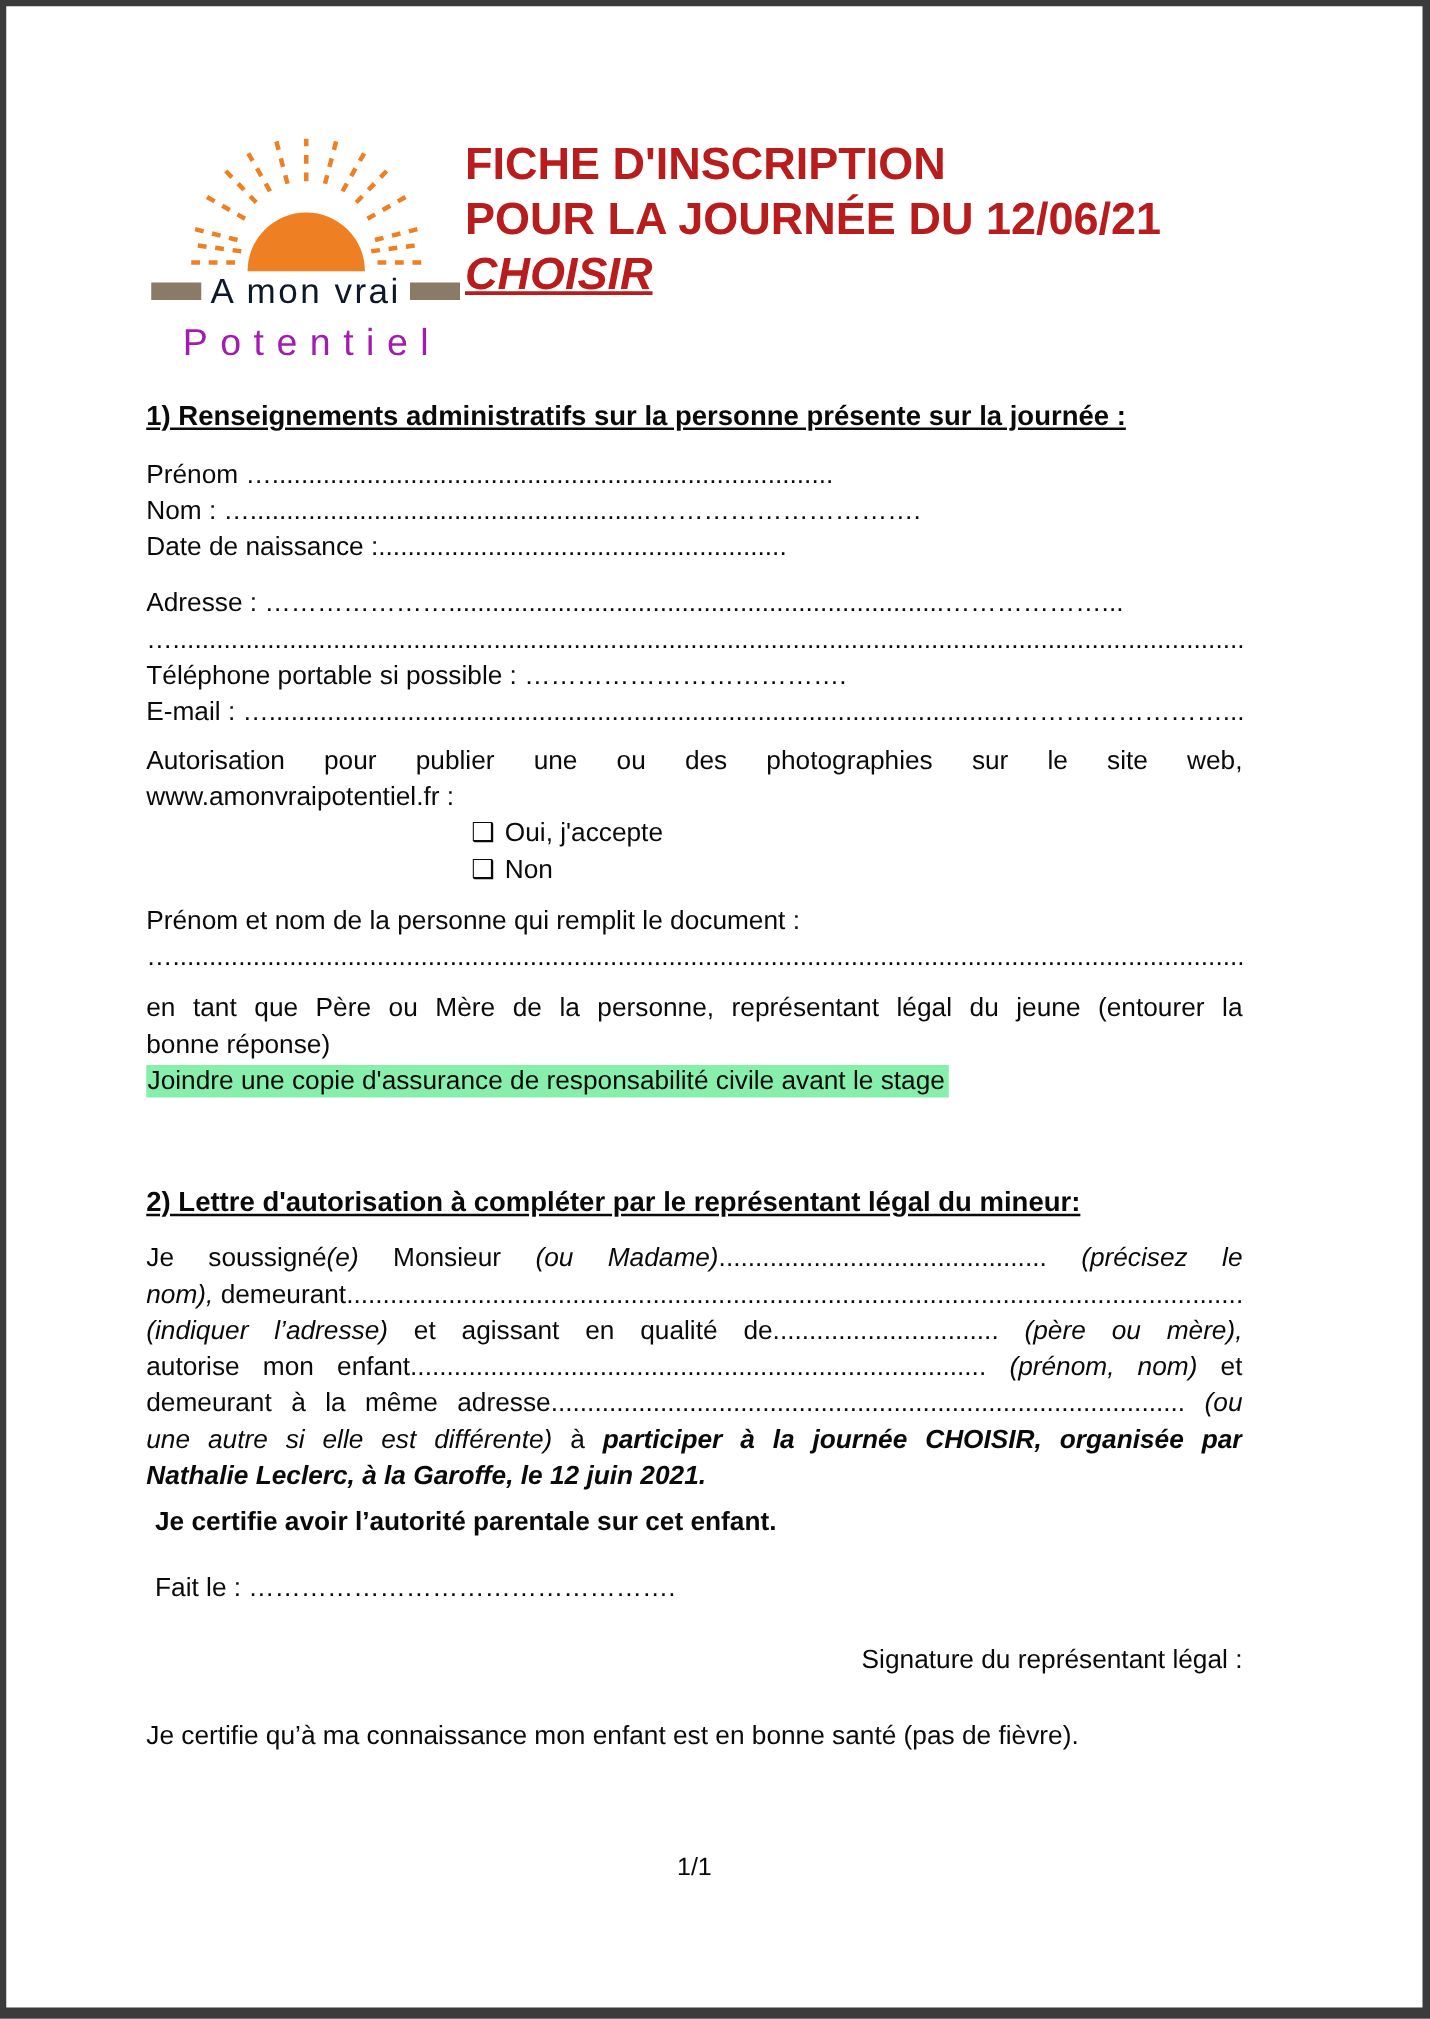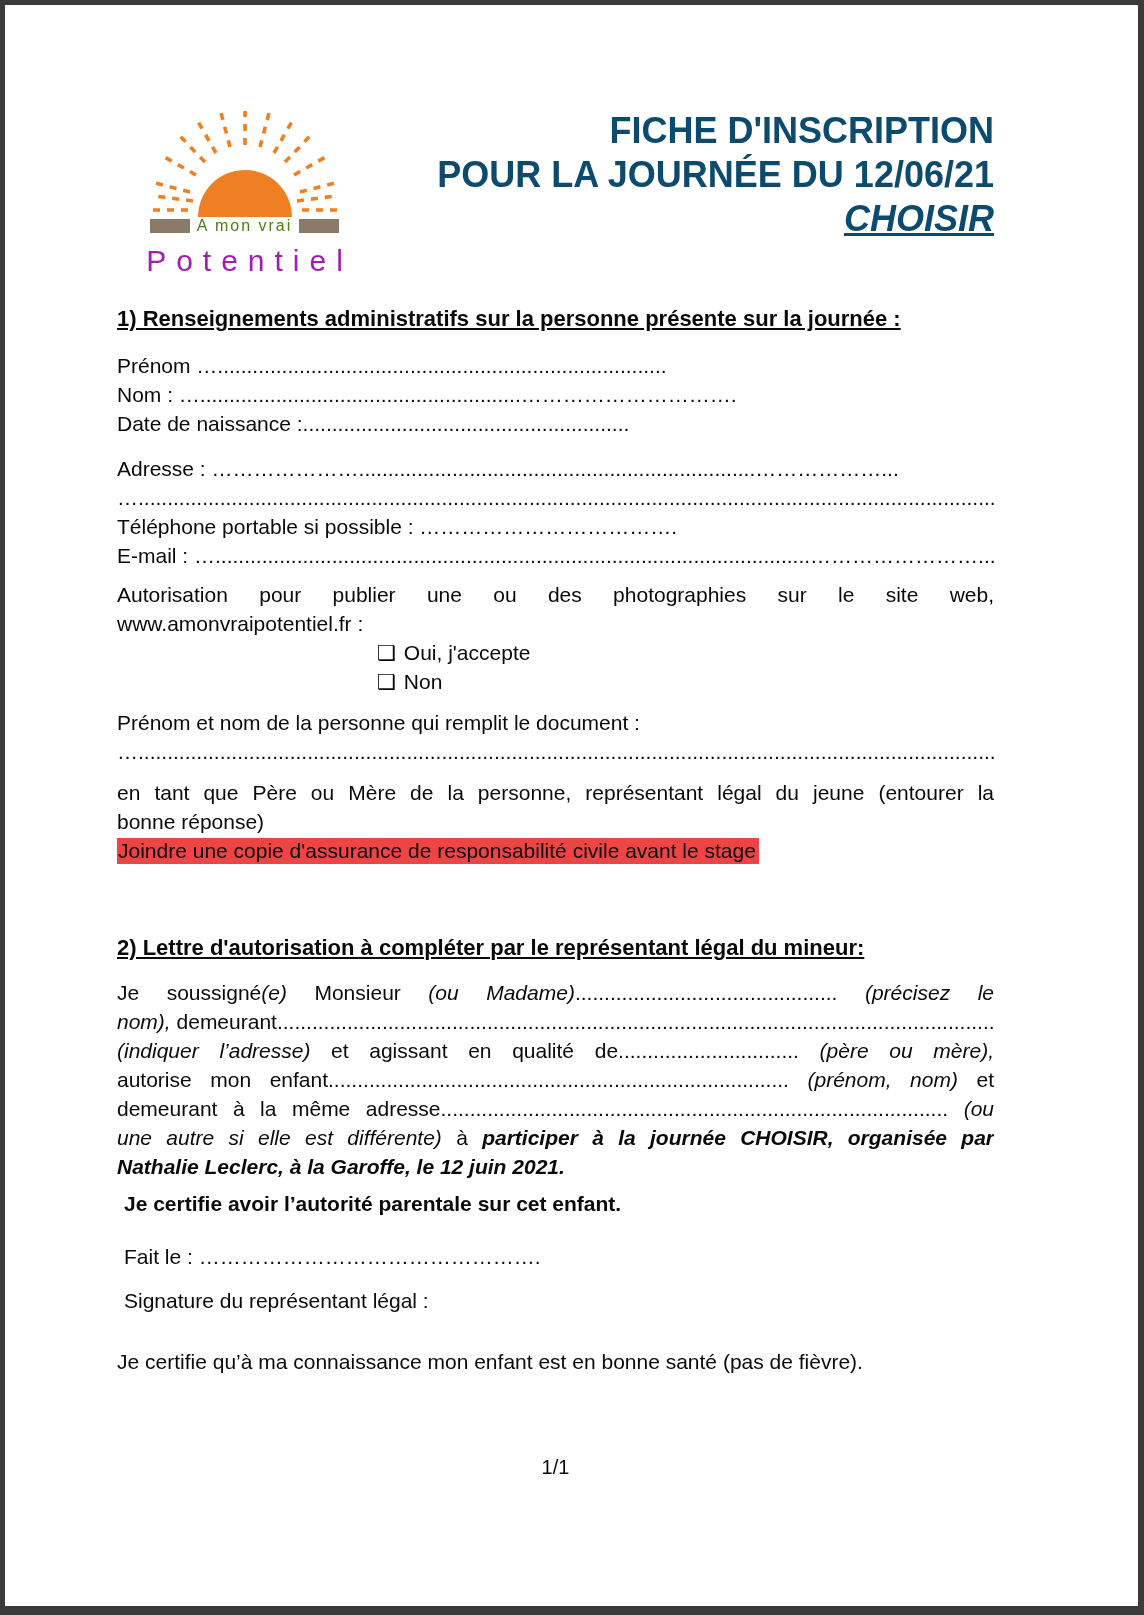--- a/index.html
+++ b/index.html
@@ -10,51 +10,51 @@
     border-style:solid;border-color:#3b3b3b;
     border-width:5px 6px 9px 5px;
     font-family:"Liberation Sans","DejaVu Sans",sans-serif;
     color:#0a0a0a;
     overflow:hidden;
   }
   .content{padding:100px 144px 0 112px;}
   
   .header{display:flex;align-items:flex-start;}
   .logo{width:255px;flex:0 0 255px;display:flex;flex-direction:column;align-items:center;margin-top:6px;}
-  .logo-tag{display:flex;align-items:center;gap:7px;color:#4d7c0f;font-size:16px;letter-spacing:2px;margin-top:-6px;}
+  .logo-tag{display:flex;align-items:center;gap:7px;color:#0f172a;font-size:28px;letter-spacing:2px;margin-top:-6px;}
   .logo-bar{width:40px;height:14px;background:#8a7a68;display:inline-block;}
   .logo-name{color:#a21caf;font-size:30px;letter-spacing:10px;margin-top:9px;padding-left:10px;}
-  .titles{flex:1;text-align:right;color:#0c4a6e;font-weight:bold;font-size:36px;line-height:44px;padding-top:4px;}
+  .titles{flex:1;text-align:left;color:#b91c1c;font-weight:bold;font-size:36px;line-height:44px;padding-top:4px;}
   .titles .t-choisir{font-style:italic;text-decoration:underline;}
   
   .line{font-size:21px;line-height:29px;}
   .nowrap{white-space:nowrap;overflow:hidden;}
   .h-sec{font-size:22px;line-height:29px;font-weight:bold;text-decoration:underline;}
   .just{text-align:justify;text-align-last:justify;}
   .jline{font-size:21px;line-height:29px;text-align:justify;text-align-last:justify;white-space:nowrap;overflow:hidden;}
   .lline{font-size:21px;line-height:29px;}
   .it{font-style:italic;}
   .bd{font-weight:bold;font-style:italic;}
   .indent-sm{padding-left:7px;}
   .cb-line{font-size:21px;line-height:29px;padding-left:260px;}
   .cb{margin-right:8px;}
-  .hl{background:#ef4444;padding:1px 3px 2px 1px;}
+  .hl{background:#86efac;padding:1px 3px 2px 1px;}
   .page-num{text-align:center;font-size:20px;line-height:26px;}
   
   .mt-sec1{margin-top:26px;}
   .mt-fields{margin-top:18px;}
   .mt-addr{margin-top:16px;}
   .mt-auth{margin-top:10px;}
   .mt-remplit{margin-top:12px;}
   .mt-entant{margin-top:12px;}
   .mt-sec2{margin-top:68px;}
   .mt-para{margin-top:16px;}
   .mt-certif1{margin-top:8px;font-weight:bold;}
   .mt-fait{margin-top:24px;}
-  .mt-sign{margin-top:15px;}
+  .mt-sign{margin-top:28px;text-align:right;}
   .mt-certif2{margin-top:32px;}
   .mt-pagenum{margin-top:78px;}
 </style>
 </head>
 <body>
 
 <div class="page">
   <div class="content">
 
     <header class="header">

